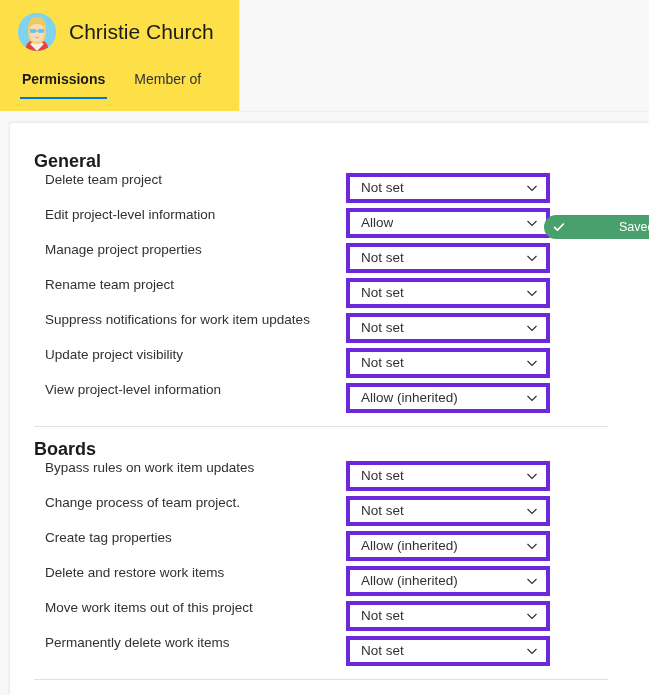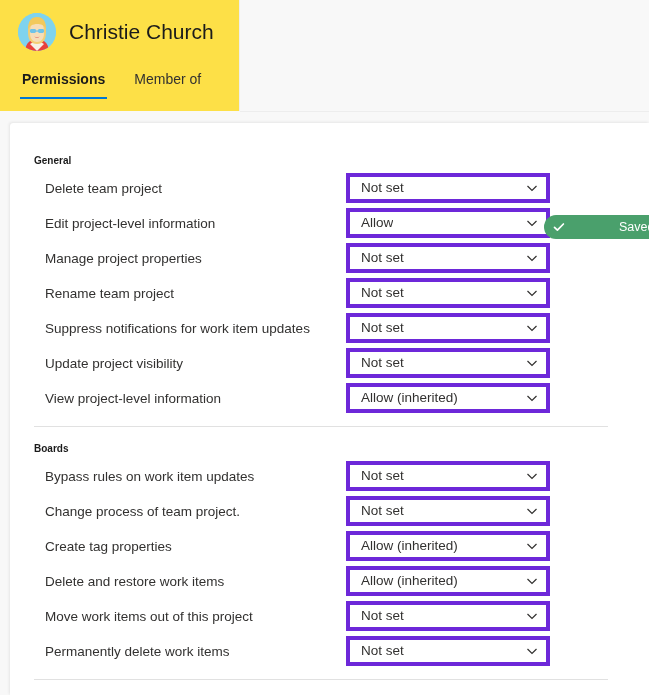--- a/index.html
+++ b/index.html
@@ -111,35 +111,35 @@
     border-radius: 3px 0 0 0;
     box-shadow: -1px -1px 3px rgba(0,0,0,0.07), 0 0 1px rgba(0,0,0,0.06);
     box-sizing: border-box;
     overflow: hidden;
   }
 
   .section {
     padding: 0;
   }
   .section-title {
-    font-size: 10px;
+    font-size: 18px;
     font-weight: bold;
     color: #1b1b1b;
     padding: 0 0 0 24px;
     height: 20px;
     line-height: 20px;
   }
   .section-general .section-title { margin-top: 28px; }
   .section-boards .section-title { margin-top: 12px; }
 
   .perm-row {
     position: relative;
     height: 35px;
     display: flex;
-    align-items: center;
+    align-items: flex-start;
     padding-left: 35px;
     box-sizing: border-box;
   }
   .perm-label {
     font-size: 13.5px;
     line-height: 18px;
     color: #323130;
     white-space: nowrap;
   }
   .perm-control {

